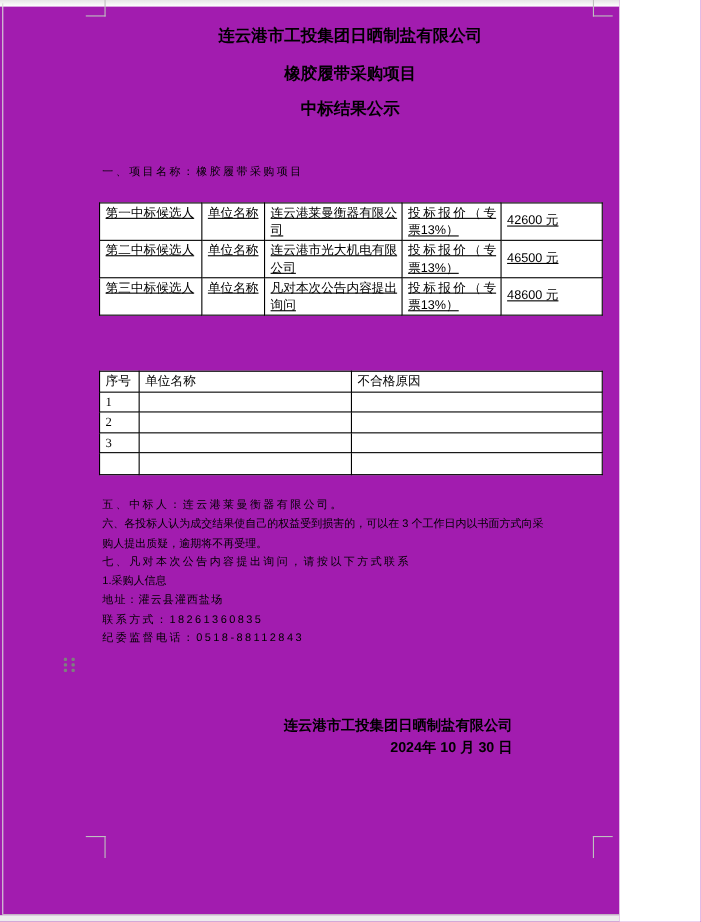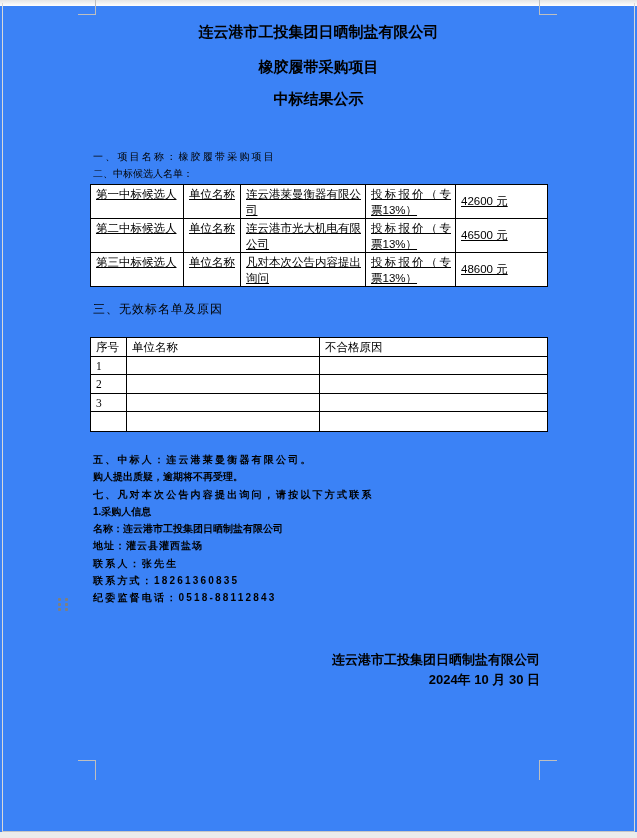--- a/index.html
+++ b/index.html
@@ -2,21 +2,21 @@
 <html><head>
 <meta charset="utf-8">
 <style>
   * { margin:0; padding:0; box-sizing:border-box; }
   html,body { width:637px; height:838px; }
   body {
     background:#ffffff;
     font-family:"Liberation Sans","DejaVu Sans",sans-serif;
     color:#000;
   }
-  .page { position:relative; width:637px; height:838px; background:#3b82f6; overflow:hidden; }
+  .page { position:relative; width:563px; height:838px; background:#a21caf; overflow:hidden; }
 
   
   .top-shade { position:absolute; left:0; top:0; width:637px; height:6px;
                background:linear-gradient(to bottom,#e5e5e5,#ffffff); }
   .edge-l { position:absolute; left:2px;  top:3px; width:1px; height:828px; background:#d9d9d9; }
   .edge-r { position:absolute; left:634px; top:3px; width:1px; height:828px; background:#d9d9d9; }
   .edge-b { position:absolute; left:2px; top:831px; width:633px; height:1px; background:#c6c6c6; }
   .bottom-shade { position:absolute; left:0; top:832px; width:637px; height:6px; background:#ececec; }
 
   
@@ -29,21 +29,21 @@
   
   .title { position:absolute; left:0; width:637px; text-align:center;
            font-weight:bold; font-size:15px; white-space:nowrap; }
   .t1 { top:23px; } .t2 { top:58px; } .t3 { top:90px; }
 
   
   .line { white-space:nowrap; font-size:10px; }
   .sp0 { letter-spacing:0; } .sp1 { letter-spacing:1px; } .sp2 { letter-spacing:2.2px; }
   .intro { position:absolute; left:93px; top:148px; line-height:17px; }
   .h3 { position:absolute; left:93px; top:301px; font-size:12px; white-space:nowrap; }
-  .notes { position:absolute; left:93px; top:451px; line-height:17.3px;font-weight:bold; }
+  .notes { position:absolute; left:93px; top:451px; line-height:17.3px; }
 
   
   table { border-collapse:collapse; table-layout:fixed; position:absolute; left:90px; width:457px; background:#fff; }
   td { border:1px solid #000; font-size:11.5px; line-height:15.5px;
        padding:2px 4px 0 5px; vertical-align:top; overflow:hidden; }
   .tbl1 { top:184px; }
   .tbl1 tr { height:33px;text-decoration:underline; } .tbl1 tr.r0 { height:32px; }
   .tbl1 .just { text-align:justify; }
   .tbl1 .price { vertical-align:middle; padding-top:0; }
   .tbl2 { top:337px; }
@@ -74,21 +74,20 @@
   <div class="crop tr"></div>
   <div class="crop bl"></div>
   <div class="crop br"></div>
 
   <div class="title t1">连云港市工投集团日晒制盐有限公司</div>
   <div class="title t2">橡胶履带采购项目</div>
   <div class="title t3">中标结果公示</div>
 
   <div class="intro">
     <div class="line sp2">一、项目名称：橡胶履带采购项目</div>
-    <div class="line sp0">二、中标候选人名单：</div>
   </div>
 
   <table class="tbl1">
     <colgroup>
         <col style="width:93px">
         <col style="width:57px">
         <col style="width:125px">
         <col style="width:90px">
         <col style="width:92px">
       </colgroup>
@@ -110,21 +109,20 @@
     <tr>
       <td>第三中标候选人</td>
       <td>单位名称</td>
       <td class="just">凡对本次公告内容提出询问</td>
       <td class="just">投标报价（专票13%）</td>
       <td class="price">48600 元</td>
     </tr>
   </tbody>
     </table>
 
-  <div class="h3 sp1">三、无效标名单及原因</div>
 
   <table class="tbl2">
     <colgroup>
         <col style="width:36px">
         <col style="width:193px">
         <col style="width:228px">
       </colgroup>
     <tbody>
         <tr class="hr">
       <td>序号</td>
@@ -149,26 +147,25 @@
     <tr class="last">
       <td></td>
       <td></td>
       <td></td>
     </tr>
   </tbody>
     </table>
 
   <div class="notes">
     <div class="line sp2">五、中标人：连云港莱曼衡器有限公司。</div>
+    <div class="line sp0">六、各投标人认为成交结果使自己的权益受到损害的，可以在 3 个工作日内以书面方式向采</div>
     <div class="line sp0">购人提出质疑，逾期将不再受理。</div>
     <div class="line sp2">七、凡对本次公告内容提出询问，请按以下方式联系</div>
     <div class="line sp0">1.采购人信息</div>
-    <div class="line sp0">名称：连云港市工投集团日晒制盐有限公司</div>
     <div class="line sp1">地址：灌云县灌西盐场</div>
-    <div class="line sp2">联系人：张先生</div>
     <div class="line sp2">联系方式：18261360835</div>
     <div class="line sp2">纪委监督电话：0518-88112843</div>
   </div>
 
   <div class="footer">
     <div>连云港市工投集团日晒制盐有限公司</div>
     <div>2024年 10 月 30 日</div>
   </div>
 
   <div class="handle">

